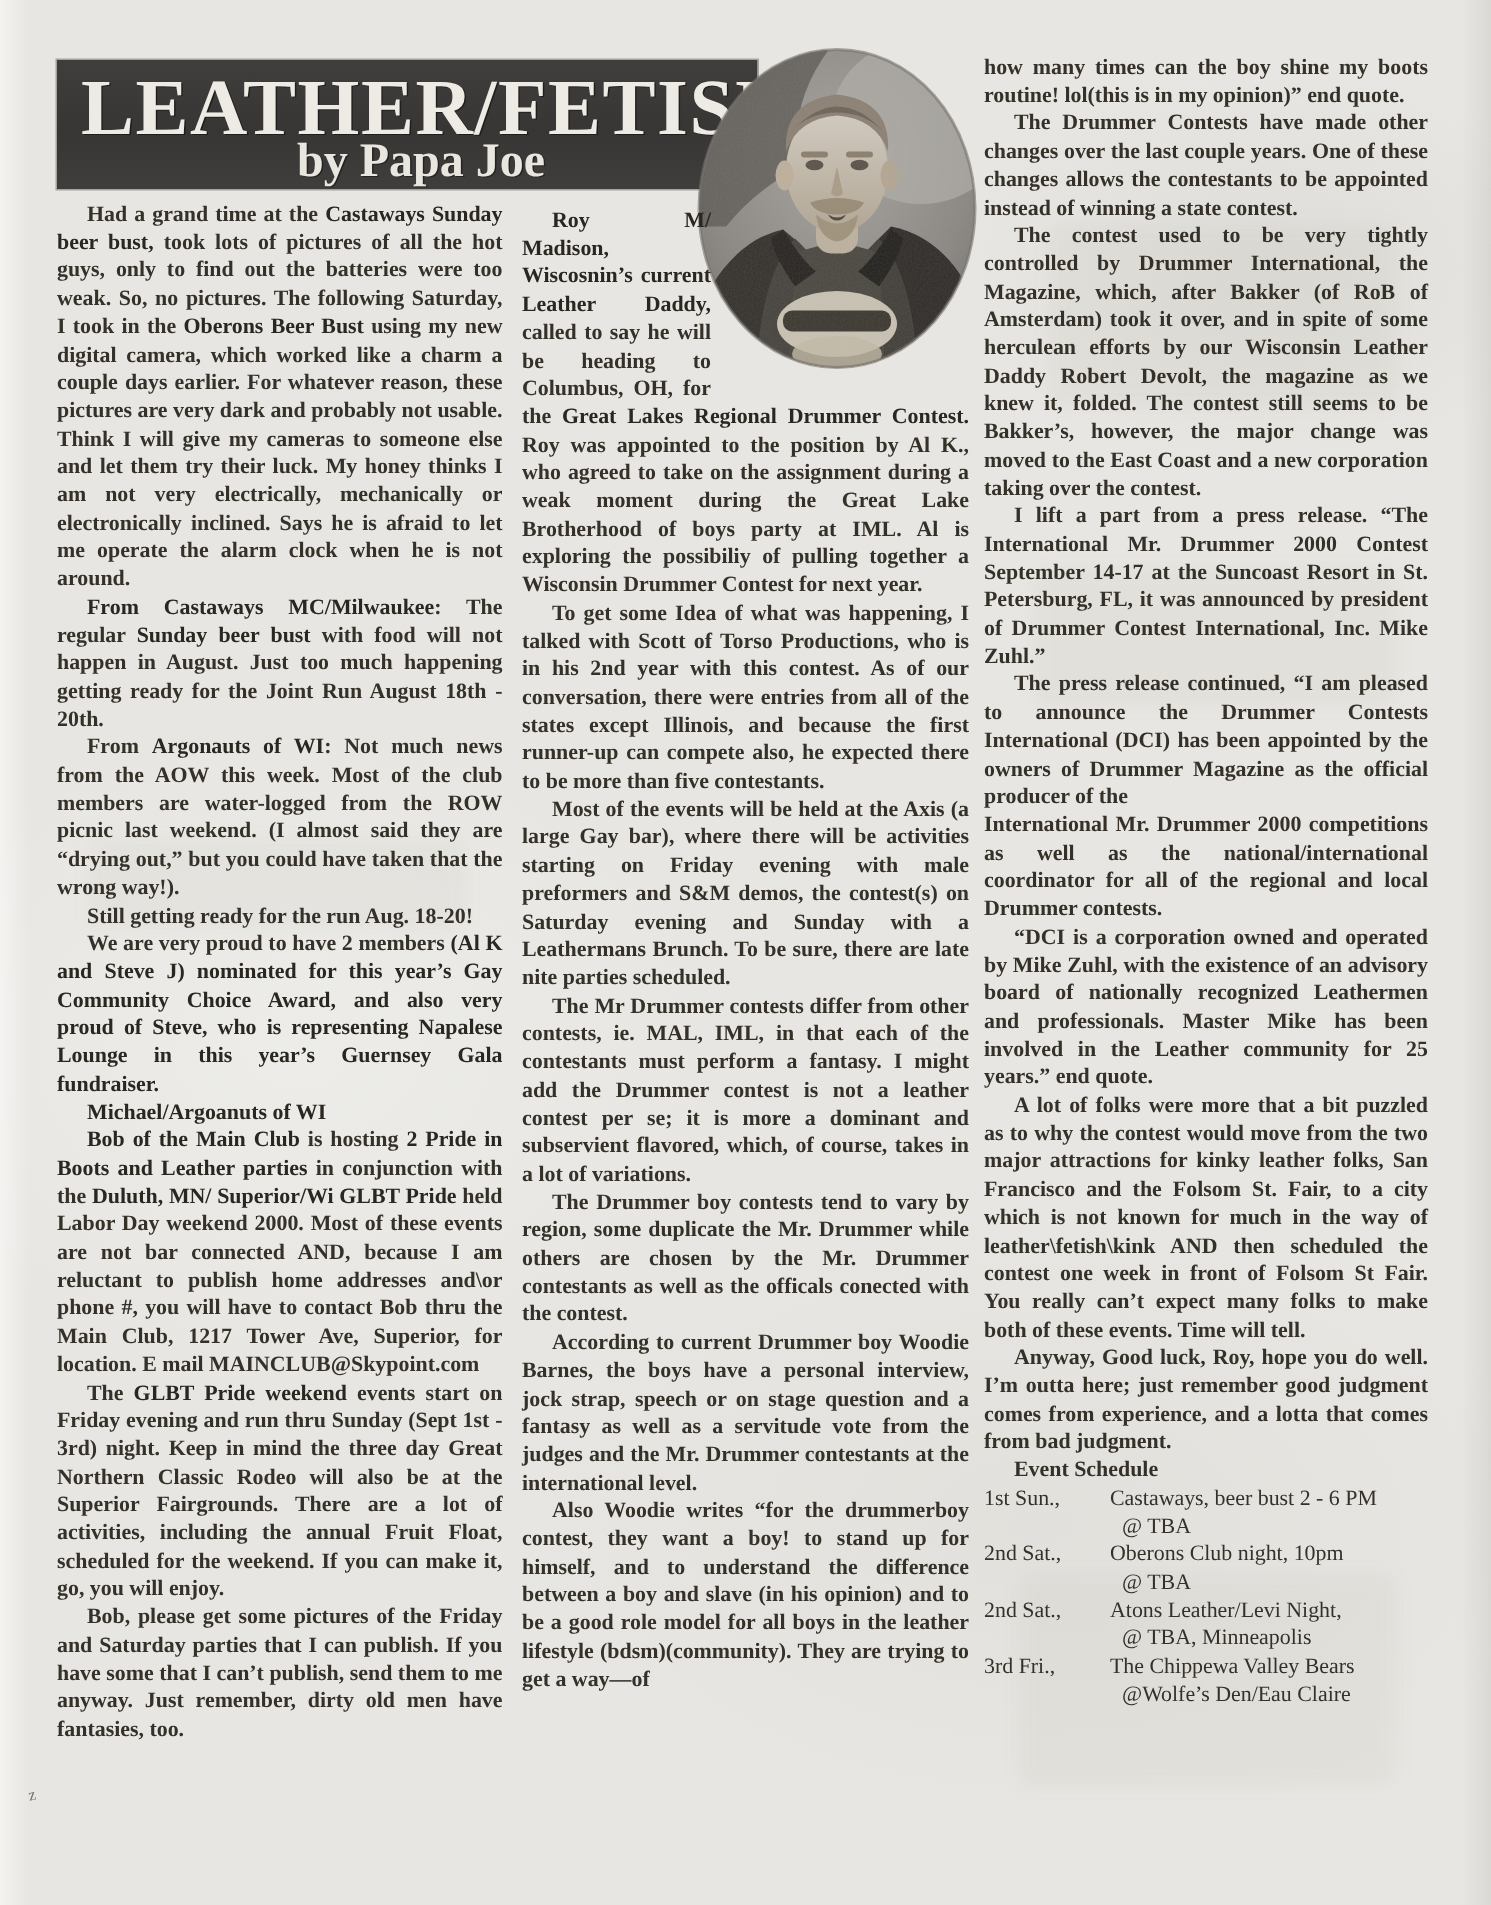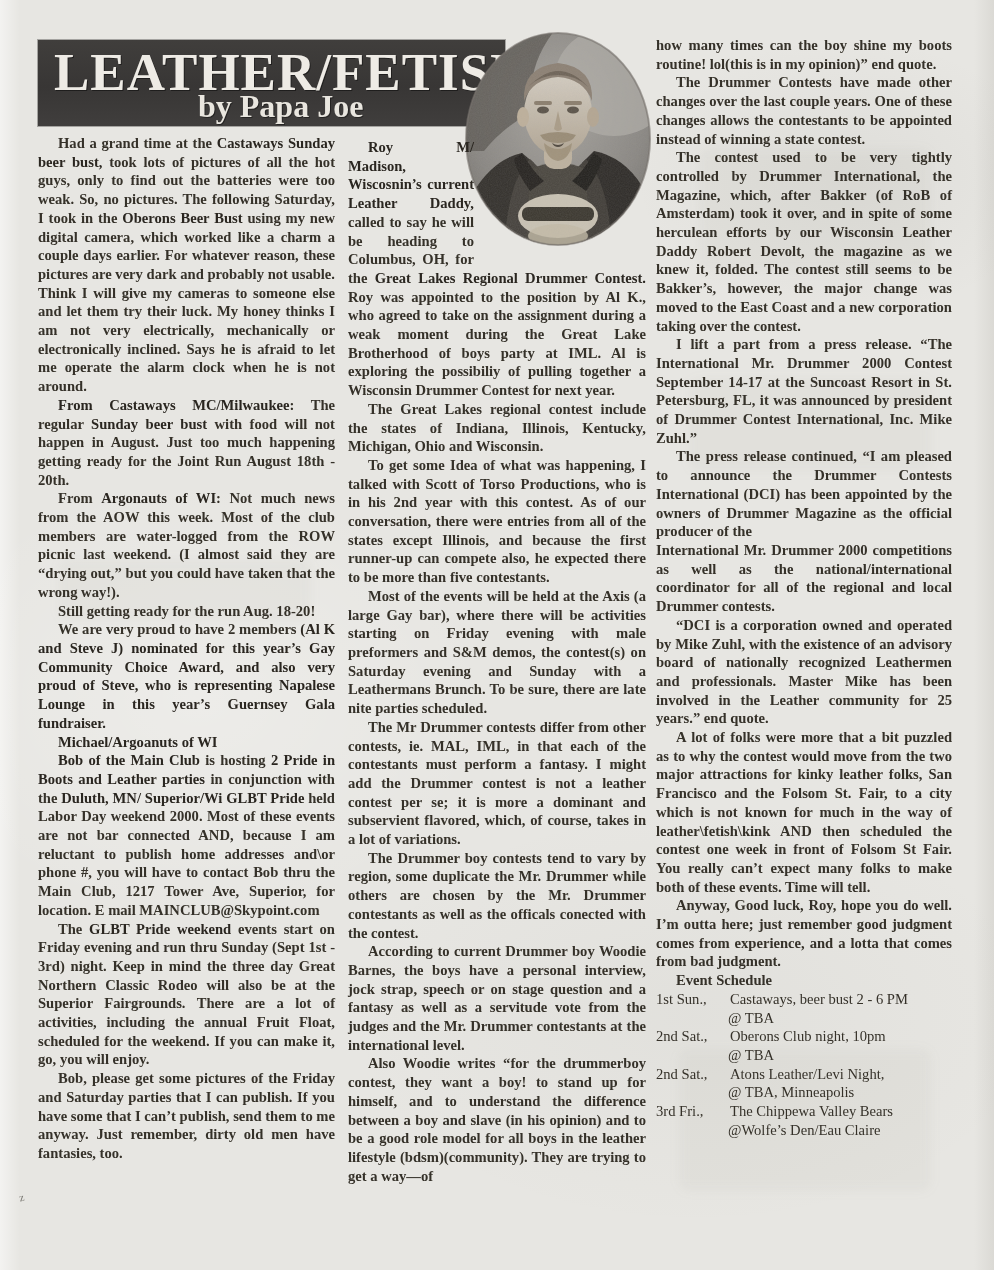--- a/index.html
+++ b/index.html
@@ -52,23 +52,23 @@
   #col1{left:38px;top:134px;width:297px;}
   #col2{left:348px;top:138px;width:298px;}
   #col3{left:656px;top:36px;width:296px;}
   .col p{margin:0;text-indent:20px;font-weight:bold;}
   .col p.noind{text-indent:0;}
   .col b{color:#2a2620;}
   #photo-spacer{float:right;width:172px;height:114px;}
 
   
   .sched-head{font-weight:bold;text-indent:0;}
-  .sched-line1{display:flex;text-align:left;}
+  .sched-line1{display:flex;text-align:left;gap:10px;}
   .sched-line1 .day{flex:0 0 74px;}
-  .sched-line2{margin-left:72px;text-align:left;}
+  .sched-line2{margin-left:92px;text-align:left;}
 
   
   #margin-mark{
     position:absolute;left:19px;top:1191px;
     font-size:11px;color:#77756f;transform:rotate(-12deg);
   }
 </style>
 </head>
 <body>
 
@@ -158,21 +158,20 @@
     <p><span>We are very proud to have 2 members </span><b>(Al K and Steve J) nominated for this year’s Gay Community Choice Award, and also very proud of Steve, who is representing Napalese Lounge in this year’s Guernsey Gala fundraiser.</b></p>
     <p><b>Michael/Argoanuts of WI</b></p>
     <p><b>Bob of the Main Club</b><span> is hosting </span><b>2 Pride in Boots and Leather parties</b><span> in conjunction with the  </span><b>Duluth, MN/ Superior/Wi GLBT Pride</b><span> held Labor Day weekend 2000.  Most of these events are not bar connected AND, because I am reluctant to publish home addresses and\or phone #, you will have to contact Bob thru the Main Club, 1217 Tower Ave, Superior, for location.  E mail MAINCLUB@Skypoint.com</span></p>
     <p><span>The </span><b>GLBT Pride weekend</b><span> events start on Friday evening and run thru Sunday (Sept 1st - 3rd) night.  Keep in mind the three day Great Northern Classic Rodeo will also be at the Superior Fairgrounds. There are a lot of activities, including the annual Fruit Float, scheduled for the weekend.  If you can make it, go, you will enjoy.</span></p>
     <p><span>Bob, please get some pictures of the Friday and Saturday parties that I can publish.  If you have some that I can’t publish, send them to me anyway.  Just remember, dirty old men have fantasies, too.</span></p>
   </div>
 
   <div class="col" id="col2">
     <div id="photo-spacer"></div>
     <p><b>Roy M/ Madison, Wiscosnin’s current Leather Daddy,</b><span> called to say he will be heading to Columbus, OH, for the </span><b>Great Lakes Regional Drummer Contest.</b><span> Roy was appointed to the position by Al K., who agreed to take on the assignment during a weak moment during the Great Lake Brotherhood of boys party at IML.   Al is exploring the possibiliy of pulling together a Wisconsin Drummer Contest for next year.</span></p>
-    <p><span>The Great Lakes regional contest include the states of Indiana, Illinois, Kentucky, Michigan, Ohio and Wisconsin.</span></p>
     <p><span>To get some Idea of what was happening, I talked with Scott of Torso Productions, who is in his 2nd year with this contest.   As of our conversation, there were entries from all of the states except Illinois, and because the first runner-up can compete also, he expected there to be more than five contestants.</span></p>
     <p><span>Most of the events will be held at the Axis (a large Gay bar), where there will be activities starting on Friday evening with male preformers and S&amp;M demos, the contest(s) on Saturday evening and Sunday with a Leathermans Brunch.  To be sure, there are late nite parties scheduled.</span></p>
     <p><span>The Mr Drummer contests differ from other contests, ie. MAL, IML, in that each of the contestants must perform a fantasy.  I might add the Drummer contest is not a leather contest per se; it is more a dominant and subservient flavored, which, of course, takes in a lot of variations.</span></p>
     <p><span>The Drummer boy contests tend to vary by region, some duplicate the Mr. Drummer while others are chosen by the Mr. Drummer contestants as well as the officals conected with the contest.</span></p>
     <p><span>According to current Drummer boy Woodie Barnes, the boys have a personal interview, jock strap, speech or on stage question and a fantasy as well as a servitude vote from the judges and the Mr. Drummer contestants at the international level.</span></p>
     <p><span>Also Woodie writes  “for the drummerboy contest, they want a boy! to stand up for himself, and to understand the difference between a boy and slave (in his opinion) and to be a good role model for all boys in the leather lifestyle (bdsm)(community).  They are trying to get a way—of</span></p>
   </div>
 
   <div class="col" id="col3">
     <p class="noind"><span>how many times can the boy shine my boots routine! lol(this is in my opinion)” end quote.</span></p>

